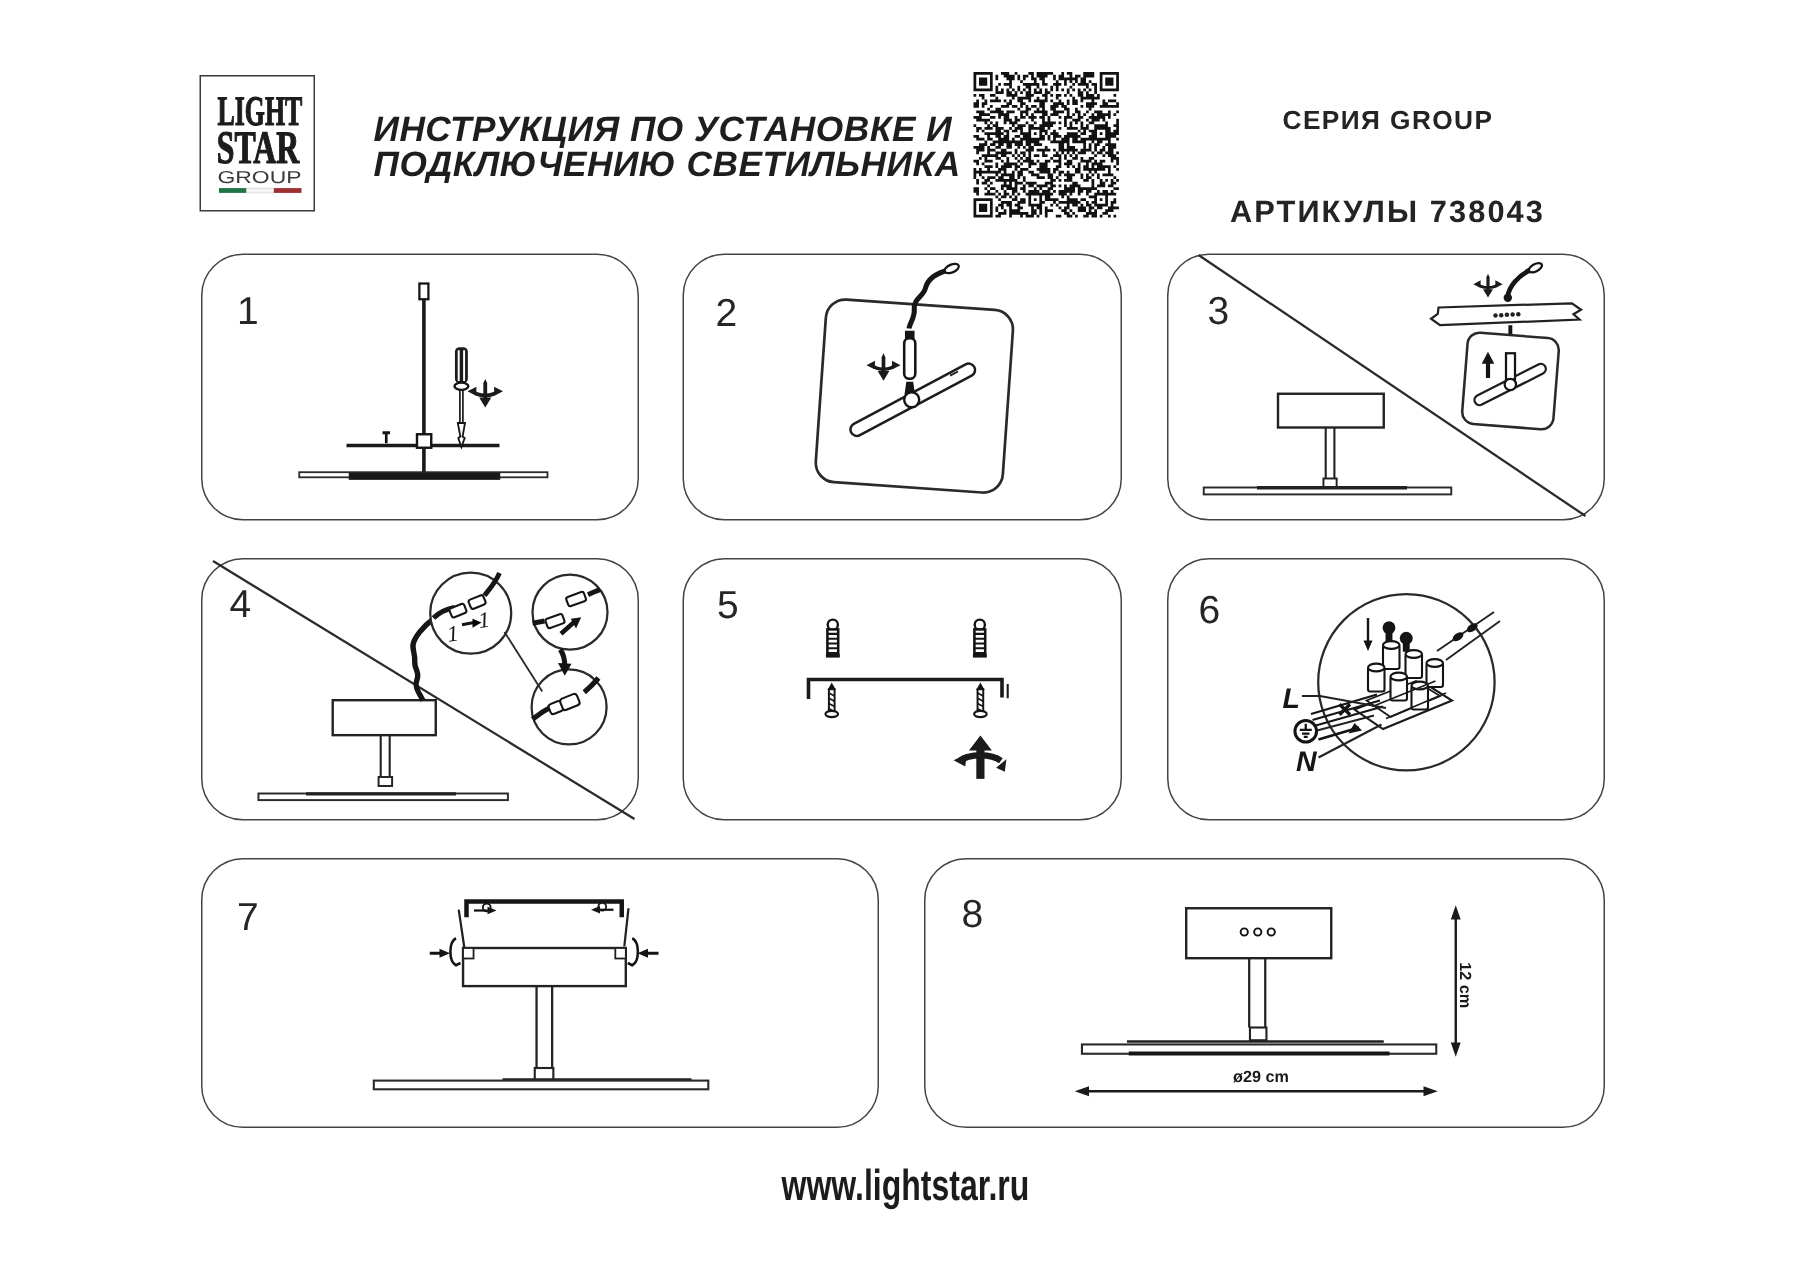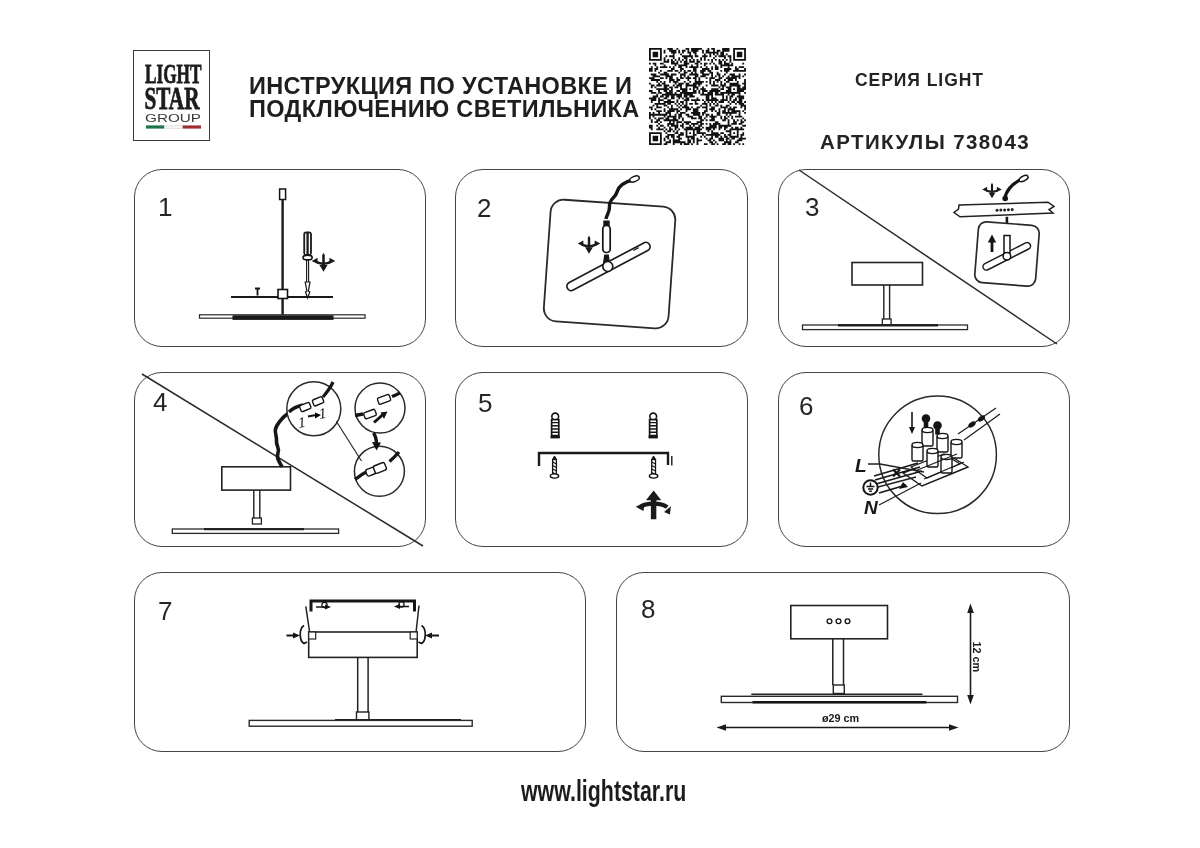--- a/index.html
+++ b/index.html
@@ -12,28 +12,28 @@
 <div class="abs" style="left:133px;top:50px;width:77px;height:91px;border:1.4px solid #3a3a3a;box-sizing:border-box;"></div>
 <svg class="d" style="left:133px;top:50px;" width="77" height="91" viewBox="0 0 77 91">
  <text x="12" y="33" textLength="56.5" lengthAdjust="spacingAndGlyphs" font-family="Liberation Serif" font-weight="bold" font-size="28" fill="#1c1c1c" stroke="#1c1c1c" stroke-width="0.8">LIGHT</text>
  <text x="11.5" y="58.5" textLength="55" lengthAdjust="spacingAndGlyphs" font-family="Liberation Serif" font-weight="bold" font-size="31" fill="#1c1c1c" stroke="#1c1c1c" stroke-width="0.8">STAR</text>
  <text x="12" y="72" textLength="56" lengthAdjust="spacingAndGlyphs" font-family="Liberation Sans" font-size="11.5" fill="#3a3a3a">GROUP</text>
  <rect x="13" y="75.4" width="18.3" height="3.2" fill="#1e7547"></rect>
  <rect x="31.3" y="75.4" width="18.3" height="3.2" fill="#f5f5f5" stroke="#bbb" stroke-width="0.3"></rect>
  <rect x="49.6" y="75.4" width="18.4" height="3.2" fill="#9e2f31"></rect>
 </svg>
 
-<div class="abs" style="left:249px;top:74.5px;font-size:23.5px;font-weight:bold;color:#1e1e1e;letter-spacing:0.35px;line-height:23.5px;white-space:pre;">ИНСТРУКЦИЯ ПО УСТАНОВКЕ И
+<div class="abs" style="left:249px;top:74.5px;font-size:23.5px;font-weight:bold;color:#1e1e1e;letter-spacing:0.35px;line-height:23.5px;white-space:pre;font-style:italic;">ИНСТРУКЦИЯ ПО УСТАНОВКЕ И
 ПОДКЛЮЧЕНИЮ СВЕТИЛЬНИКА</div>
 
 <svg class="d" style="left:649px;top:47.5px;" width="97" height="97" viewBox="0 0 96.5 96.5">
 <path d="M0.0 0.0h12.74v1.82h-12.74zM18.2 0.0h5.46v1.82h-5.46zM27.3 0.0h1.82v1.82h-1.82zM36.4 0.0h3.64v1.82h-3.64zM41.86 0.0h10.92v1.82h-10.92zM58.24 0.0h1.82v1.82h-1.82zM61.88 0.0h3.64v1.82h-3.64zM72.8 0.0h7.28v1.82h-7.28zM83.72 0.0h12.74v1.82h-12.74zM0.0 1.82h1.82v1.82h-1.82zM10.92 1.82h1.82v1.82h-1.82zM14.56 1.82h1.82v1.82h-1.82zM20.02 1.82h7.28v1.82h-7.28zM29.12 1.82h1.82v1.82h-1.82zM32.76 1.82h3.64v1.82h-3.64zM38.22 1.82h1.82v1.82h-1.82zM41.86 1.82h7.28v1.82h-7.28zM52.78 1.82h1.82v1.82h-1.82zM56.42 1.82h3.64v1.82h-3.64zM63.7 1.82h1.82v1.82h-1.82zM67.34 1.82h3.64v1.82h-3.64zM72.8 1.82h7.28v1.82h-7.28zM83.72 1.82h1.82v1.82h-1.82zM94.64 1.82h1.82v1.82h-1.82zM0.0 3.64h1.82v1.82h-1.82zM3.64 3.64h5.46v1.82h-5.46zM10.92 3.64h1.82v1.82h-1.82zM14.56 3.64h1.82v1.82h-1.82zM21.84 3.64h5.46v1.82h-5.46zM29.12 3.64h1.82v1.82h-1.82zM32.76 3.64h1.82v1.82h-1.82zM38.22 3.64h3.64v1.82h-3.64zM43.68 3.64h3.64v1.82h-3.64zM52.78 3.64h1.82v1.82h-1.82zM56.42 3.64h12.74v1.82h-12.74zM70.98 3.64h3.64v1.82h-3.64zM83.72 3.64h1.82v1.82h-1.82zM87.36 3.64h5.46v1.82h-5.46zM94.64 3.64h1.82v1.82h-1.82zM0.0 5.46h1.82v1.82h-1.82zM3.64 5.46h5.46v1.82h-5.46zM10.92 5.46h1.82v1.82h-1.82zM23.66 5.46h1.82v1.82h-1.82zM30.94 5.46h1.82v1.82h-1.82zM40.04 5.46h1.82v1.82h-1.82zM45.5 5.46h1.82v1.82h-1.82zM54.6 5.46h1.82v1.82h-1.82zM60.06 5.46h1.82v1.82h-1.82zM63.7 5.46h1.82v1.82h-1.82zM67.34 5.46h1.82v1.82h-1.82zM70.98 5.46h3.64v1.82h-3.64zM76.44 5.46h1.82v1.82h-1.82zM83.72 5.46h1.82v1.82h-1.82zM87.36 5.46h5.46v1.82h-5.46zM94.64 5.46h1.82v1.82h-1.82zM0.0 7.28h1.82v1.82h-1.82zM3.64 7.28h5.46v1.82h-5.46zM10.92 7.28h1.82v1.82h-1.82zM16.38 7.28h1.82v1.82h-1.82zM20.02 7.28h5.46v1.82h-5.46zM32.76 7.28h10.92v1.82h-10.92zM45.5 7.28h3.64v1.82h-3.64zM52.78 7.28h5.46v1.82h-5.46zM60.06 7.28h1.82v1.82h-1.82zM65.52 7.28h1.82v1.82h-1.82zM69.16 7.28h7.28v1.82h-7.28zM78.26 7.28h3.64v1.82h-3.64zM83.72 7.28h1.82v1.82h-1.82zM87.36 7.28h5.46v1.82h-5.46zM94.64 7.28h1.82v1.82h-1.82zM0.0 9.1h1.82v1.82h-1.82zM10.92 9.1h1.82v1.82h-1.82zM14.56 9.1h1.82v1.82h-1.82zM23.66 9.1h1.82v1.82h-1.82zM29.12 9.1h1.82v1.82h-1.82zM34.58 9.1h3.64v1.82h-3.64zM41.86 9.1h1.82v1.82h-1.82zM50.96 9.1h1.82v1.82h-1.82zM54.6 9.1h1.82v1.82h-1.82zM63.7 9.1h1.82v1.82h-1.82zM74.62 9.1h1.82v1.82h-1.82zM80.08 9.1h1.82v1.82h-1.82zM83.72 9.1h1.82v1.82h-1.82zM94.64 9.1h1.82v1.82h-1.82zM0.0 10.92h12.74v1.82h-12.74zM14.56 10.92h1.82v1.82h-1.82zM18.2 10.92h1.82v1.82h-1.82zM21.84 10.92h1.82v1.82h-1.82zM25.48 10.92h1.82v1.82h-1.82zM29.12 10.92h1.82v1.82h-1.82zM32.76 10.92h1.82v1.82h-1.82zM36.4 10.92h1.82v1.82h-1.82zM40.04 10.92h1.82v1.82h-1.82zM43.68 10.92h1.82v1.82h-1.82zM47.32 10.92h1.82v1.82h-1.82zM50.96 10.92h1.82v1.82h-1.82zM54.6 10.92h1.82v1.82h-1.82zM58.24 10.92h1.82v1.82h-1.82zM61.88 10.92h1.82v1.82h-1.82zM65.52 10.92h1.82v1.82h-1.82zM69.16 10.92h1.82v1.82h-1.82zM72.8 10.92h1.82v1.82h-1.82zM76.44 10.92h1.82v1.82h-1.82zM80.08 10.92h1.82v1.82h-1.82zM83.72 10.92h12.74v1.82h-12.74zM14.56 12.74h5.46v1.82h-5.46zM21.84 12.74h3.64v1.82h-3.64zM27.3 12.74h1.82v1.82h-1.82zM30.94 12.74h1.82v1.82h-1.82zM34.58 12.74h3.64v1.82h-3.64zM40.04 12.74h5.46v1.82h-5.46zM47.32 12.74h3.64v1.82h-3.64zM61.88 12.74h1.82v1.82h-1.82zM69.16 12.74h3.64v1.82h-3.64zM74.62 12.74h1.82v1.82h-1.82zM80.08 12.74h1.82v1.82h-1.82zM0.0 14.56h1.82v1.82h-1.82zM3.64 14.56h3.64v1.82h-3.64zM10.92 14.56h3.64v1.82h-3.64zM21.84 14.56h7.28v1.82h-7.28zM34.58 14.56h5.46v1.82h-5.46zM45.5 14.56h3.64v1.82h-3.64zM50.96 14.56h1.82v1.82h-1.82zM54.6 14.56h3.64v1.82h-3.64zM60.06 14.56h1.82v1.82h-1.82zM63.7 14.56h1.82v1.82h-1.82zM69.16 14.56h3.64v1.82h-3.64zM74.62 14.56h5.46v1.82h-5.46zM81.9 14.56h1.82v1.82h-1.82zM92.82 14.56h1.82v1.82h-1.82zM5.46 16.38h1.82v1.82h-1.82zM14.56 16.38h1.82v1.82h-1.82zM25.48 16.38h1.82v1.82h-1.82zM29.12 16.38h9.1v1.82h-9.1zM41.86 16.38h1.82v1.82h-1.82zM47.32 16.38h1.82v1.82h-1.82zM54.6 16.38h1.82v1.82h-1.82zM65.52 16.38h1.82v1.82h-1.82zM70.98 16.38h12.74v1.82h-12.74zM1.82 18.2h1.82v1.82h-1.82zM7.28 18.2h1.82v1.82h-1.82zM10.92 18.2h7.28v1.82h-7.28zM20.02 18.2h1.82v1.82h-1.82zM23.66 18.2h1.82v1.82h-1.82zM29.12 18.2h3.64v1.82h-3.64zM36.4 18.2h1.82v1.82h-1.82zM40.04 18.2h9.1v1.82h-9.1zM50.96 18.2h1.82v1.82h-1.82zM56.42 18.2h1.82v1.82h-1.82zM61.88 18.2h1.82v1.82h-1.82zM65.52 18.2h3.64v1.82h-3.64zM70.98 18.2h1.82v1.82h-1.82zM78.26 18.2h1.82v1.82h-1.82zM85.54 18.2h1.82v1.82h-1.82zM89.18 18.2h5.46v1.82h-5.46zM0.0 20.02h3.64v1.82h-3.64zM5.46 20.02h3.64v1.82h-3.64zM21.84 20.02h3.64v1.82h-3.64zM30.94 20.02h3.64v1.82h-3.64zM43.68 20.02h3.64v1.82h-3.64zM52.78 20.02h7.28v1.82h-7.28zM61.88 20.02h1.82v1.82h-1.82zM65.52 20.02h3.64v1.82h-3.64zM74.62 20.02h7.28v1.82h-7.28zM85.54 20.02h3.64v1.82h-3.64zM94.64 20.02h1.82v1.82h-1.82zM0.0 21.84h3.64v1.82h-3.64zM5.46 21.84h1.82v1.82h-1.82zM10.92 21.84h1.82v1.82h-1.82zM18.2 21.84h5.46v1.82h-5.46zM25.48 21.84h3.64v1.82h-3.64zM30.94 21.84h1.82v1.82h-1.82zM34.58 21.84h1.82v1.82h-1.82zM38.22 21.84h3.64v1.82h-3.64zM43.68 21.84h3.64v1.82h-3.64zM50.96 21.84h5.46v1.82h-5.46zM58.24 21.84h3.64v1.82h-3.64zM70.98 21.84h1.82v1.82h-1.82zM74.62 21.84h5.46v1.82h-5.46zM83.72 21.84h12.74v1.82h-12.74zM9.1 23.66h1.82v1.82h-1.82zM14.56 23.66h3.64v1.82h-3.64zM29.12 23.66h1.82v1.82h-1.82zM34.58 23.66h3.64v1.82h-3.64zM41.86 23.66h1.82v1.82h-1.82zM45.5 23.66h1.82v1.82h-1.82zM50.96 23.66h3.64v1.82h-3.64zM60.06 23.66h3.64v1.82h-3.64zM67.34 23.66h1.82v1.82h-1.82zM76.44 23.66h1.82v1.82h-1.82zM1.82 25.48h5.46v1.82h-5.46zM10.92 25.48h9.1v1.82h-9.1zM21.84 25.48h5.46v1.82h-5.46zM30.94 25.48h5.46v1.82h-5.46zM40.04 25.48h9.1v1.82h-9.1zM52.78 25.48h7.28v1.82h-7.28zM61.88 25.48h1.82v1.82h-1.82zM67.34 25.48h3.64v1.82h-3.64zM74.62 25.48h1.82v1.82h-1.82zM80.08 25.48h5.46v1.82h-5.46zM89.18 25.48h1.82v1.82h-1.82zM94.64 25.48h1.82v1.82h-1.82zM3.64 27.3h7.28v1.82h-7.28zM16.38 27.3h7.28v1.82h-7.28zM30.94 27.3h1.82v1.82h-1.82zM34.58 27.3h1.82v1.82h-1.82zM38.22 27.3h1.82v1.82h-1.82zM45.5 27.3h3.64v1.82h-3.64zM50.96 27.3h5.46v1.82h-5.46zM61.88 27.3h1.82v1.82h-1.82zM65.52 27.3h1.82v1.82h-1.82zM69.16 27.3h1.82v1.82h-1.82zM72.8 27.3h1.82v1.82h-1.82zM78.26 27.3h1.82v1.82h-1.82zM81.9 27.3h9.1v1.82h-9.1zM92.82 27.3h1.82v1.82h-1.82zM0.0 29.12h5.46v1.82h-5.46zM10.92 29.12h3.64v1.82h-3.64zM16.38 29.12h1.82v1.82h-1.82zM20.02 29.12h3.64v1.82h-3.64zM27.3 29.12h1.82v1.82h-1.82zM30.94 29.12h3.64v1.82h-3.64zM36.4 29.12h5.46v1.82h-5.46zM43.68 29.12h3.64v1.82h-3.64zM49.14 29.12h1.82v1.82h-1.82zM56.42 29.12h1.82v1.82h-1.82zM60.06 29.12h5.46v1.82h-5.46zM69.16 29.12h3.64v1.82h-3.64zM76.44 29.12h10.92v1.82h-10.92zM89.18 29.12h1.82v1.82h-1.82zM1.82 30.94h9.1v1.82h-9.1zM20.02 30.94h5.46v1.82h-5.46zM27.3 30.94h3.64v1.82h-3.64zM38.22 30.94h1.82v1.82h-1.82zM45.5 30.94h1.82v1.82h-1.82zM49.14 30.94h1.82v1.82h-1.82zM60.06 30.94h1.82v1.82h-1.82zM65.52 30.94h5.46v1.82h-5.46zM74.62 30.94h1.82v1.82h-1.82zM78.26 30.94h5.46v1.82h-5.46zM85.54 30.94h1.82v1.82h-1.82zM94.64 30.94h1.82v1.82h-1.82zM7.28 32.76h1.82v1.82h-1.82zM10.92 32.76h1.82v1.82h-1.82zM14.56 32.76h1.82v1.82h-1.82zM20.02 32.76h1.82v1.82h-1.82zM23.66 32.76h5.46v1.82h-5.46zM34.58 32.76h1.82v1.82h-1.82zM40.04 32.76h1.82v1.82h-1.82zM45.5 32.76h9.1v1.82h-9.1zM56.42 32.76h1.82v1.82h-1.82zM60.06 32.76h1.82v1.82h-1.82zM63.7 32.76h1.82v1.82h-1.82zM67.34 32.76h1.82v1.82h-1.82zM70.98 32.76h1.82v1.82h-1.82zM76.44 32.76h3.64v1.82h-3.64zM87.36 32.76h1.82v1.82h-1.82zM94.64 32.76h1.82v1.82h-1.82zM0.0 34.58h1.82v1.82h-1.82zM9.1 34.58h1.82v1.82h-1.82zM12.74 34.58h3.64v1.82h-3.64zM25.48 34.58h1.82v1.82h-1.82zM29.12 34.58h5.46v1.82h-5.46zM36.4 34.58h3.64v1.82h-3.64zM43.68 34.58h9.1v1.82h-9.1zM60.06 34.58h1.82v1.82h-1.82zM63.7 34.58h1.82v1.82h-1.82zM70.98 34.58h1.82v1.82h-1.82zM74.62 34.58h1.82v1.82h-1.82zM80.08 34.58h9.1v1.82h-9.1zM92.82 34.58h3.64v1.82h-3.64zM1.82 36.4h3.64v1.82h-3.64zM7.28 36.4h5.46v1.82h-5.46zM14.56 36.4h5.46v1.82h-5.46zM23.66 36.4h1.82v1.82h-1.82zM27.3 36.4h5.46v1.82h-5.46zM36.4 36.4h10.92v1.82h-10.92zM49.14 36.4h1.82v1.82h-1.82zM56.42 36.4h1.82v1.82h-1.82zM61.88 36.4h7.28v1.82h-7.28zM70.98 36.4h5.46v1.82h-5.46zM80.08 36.4h10.92v1.82h-10.92zM94.64 36.4h1.82v1.82h-1.82zM1.82 38.22h1.82v1.82h-1.82zM5.46 38.22h1.82v1.82h-1.82zM14.56 38.22h3.64v1.82h-3.64zM20.02 38.22h3.64v1.82h-3.64zM25.48 38.22h3.64v1.82h-3.64zM30.94 38.22h1.82v1.82h-1.82zM36.4 38.22h1.82v1.82h-1.82zM43.68 38.22h5.46v1.82h-5.46zM52.78 38.22h1.82v1.82h-1.82zM69.16 38.22h1.82v1.82h-1.82zM72.8 38.22h1.82v1.82h-1.82zM76.44 38.22h5.46v1.82h-5.46zM87.36 38.22h3.64v1.82h-3.64zM92.82 38.22h3.64v1.82h-3.64zM7.28 40.04h12.74v1.82h-12.74zM21.84 40.04h1.82v1.82h-1.82zM30.94 40.04h7.28v1.82h-7.28zM40.04 40.04h1.82v1.82h-1.82zM43.68 40.04h1.82v1.82h-1.82zM47.32 40.04h1.82v1.82h-1.82zM50.96 40.04h5.46v1.82h-5.46zM61.88 40.04h7.28v1.82h-7.28zM70.98 40.04h3.64v1.82h-3.64zM78.26 40.04h3.64v1.82h-3.64zM83.72 40.04h1.82v1.82h-1.82zM87.36 40.04h9.1v1.82h-9.1zM0.0 41.86h3.64v1.82h-3.64zM9.1 41.86h1.82v1.82h-1.82zM14.56 41.86h3.64v1.82h-3.64zM20.02 41.86h3.64v1.82h-3.64zM27.3 41.86h3.64v1.82h-3.64zM32.76 41.86h5.46v1.82h-5.46zM43.68 41.86h3.64v1.82h-3.64zM49.14 41.86h1.82v1.82h-1.82zM52.78 41.86h5.46v1.82h-5.46zM60.06 41.86h10.92v1.82h-10.92zM76.44 41.86h5.46v1.82h-5.46zM87.36 41.86h7.28v1.82h-7.28zM1.82 43.68h5.46v1.82h-5.46zM9.1 43.68h3.64v1.82h-3.64zM16.38 43.68h7.28v1.82h-7.28zM25.48 43.68h1.82v1.82h-1.82zM30.94 43.68h16.38v1.82h-16.38zM49.14 43.68h1.82v1.82h-1.82zM52.78 43.68h1.82v1.82h-1.82zM58.24 43.68h5.46v1.82h-5.46zM65.52 43.68h3.64v1.82h-3.64zM70.98 43.68h20.02v1.82h-20.02zM94.64 43.68h1.82v1.82h-1.82zM7.28 45.5h1.82v1.82h-1.82zM12.74 45.5h20.02v1.82h-20.02zM34.58 45.5h9.1v1.82h-9.1zM50.96 45.5h12.74v1.82h-12.74zM65.52 45.5h9.1v1.82h-9.1zM78.26 45.5h1.82v1.82h-1.82zM81.9 45.5h3.64v1.82h-3.64zM89.18 45.5h1.82v1.82h-1.82zM3.64 47.32h5.46v1.82h-5.46zM10.92 47.32h3.64v1.82h-3.64zM16.38 47.32h3.64v1.82h-3.64zM21.84 47.32h3.64v1.82h-3.64zM27.3 47.32h5.46v1.82h-5.46zM34.58 47.32h3.64v1.82h-3.64zM40.04 47.32h5.46v1.82h-5.46zM56.42 47.32h3.64v1.82h-3.64zM61.88 47.32h1.82v1.82h-1.82zM72.8 47.32h1.82v1.82h-1.82zM76.44 47.32h1.82v1.82h-1.82zM80.08 47.32h3.64v1.82h-3.64zM87.36 47.32h7.28v1.82h-7.28zM0.0 49.14h7.28v1.82h-7.28zM9.1 49.14h1.82v1.82h-1.82zM14.56 49.14h3.64v1.82h-3.64zM21.84 49.14h3.64v1.82h-3.64zM29.12 49.14h1.82v1.82h-1.82zM32.76 49.14h1.82v1.82h-1.82zM36.4 49.14h3.64v1.82h-3.64zM47.32 49.14h1.82v1.82h-1.82zM56.42 49.14h3.64v1.82h-3.64zM61.88 49.14h5.46v1.82h-5.46zM72.8 49.14h1.82v1.82h-1.82zM76.44 49.14h1.82v1.82h-1.82zM80.08 49.14h1.82v1.82h-1.82zM85.54 49.14h1.82v1.82h-1.82zM89.18 49.14h5.46v1.82h-5.46zM1.82 50.96h5.46v1.82h-5.46zM9.1 50.96h5.46v1.82h-5.46zM18.2 50.96h3.64v1.82h-3.64zM27.3 50.96h1.82v1.82h-1.82zM34.58 50.96h5.46v1.82h-5.46zM41.86 50.96h9.1v1.82h-9.1zM52.78 50.96h1.82v1.82h-1.82zM56.42 50.96h12.74v1.82h-12.74zM70.98 50.96h7.28v1.82h-7.28zM80.08 50.96h1.82v1.82h-1.82zM83.72 50.96h3.64v1.82h-3.64zM89.18 50.96h3.64v1.82h-3.64zM1.82 52.78h1.82v1.82h-1.82zM9.1 52.78h1.82v1.82h-1.82zM14.56 52.78h10.92v1.82h-10.92zM27.3 52.78h1.82v1.82h-1.82zM30.94 52.78h3.64v1.82h-3.64zM36.4 52.78h1.82v1.82h-1.82zM45.5 52.78h1.82v1.82h-1.82zM54.6 52.78h1.82v1.82h-1.82zM58.24 52.78h1.82v1.82h-1.82zM61.88 52.78h1.82v1.82h-1.82zM65.52 52.78h1.82v1.82h-1.82zM69.16 52.78h5.46v1.82h-5.46zM78.26 52.78h1.82v1.82h-1.82zM81.9 52.78h3.64v1.82h-3.64zM87.36 52.78h5.46v1.82h-5.46zM94.64 52.78h1.82v1.82h-1.82zM5.46 54.6h10.92v1.82h-10.92zM18.2 54.6h3.64v1.82h-3.64zM25.48 54.6h1.82v1.82h-1.82zM29.12 54.6h1.82v1.82h-1.82zM32.76 54.6h1.82v1.82h-1.82zM36.4 54.6h1.82v1.82h-1.82zM40.04 54.6h3.64v1.82h-3.64zM45.5 54.6h3.64v1.82h-3.64zM52.78 54.6h5.46v1.82h-5.46zM60.06 54.6h1.82v1.82h-1.82zM63.7 54.6h1.82v1.82h-1.82zM67.34 54.6h1.82v1.82h-1.82zM80.08 54.6h1.82v1.82h-1.82zM85.54 54.6h1.82v1.82h-1.82zM89.18 54.6h5.46v1.82h-5.46zM3.64 56.42h1.82v1.82h-1.82zM7.28 56.42h1.82v1.82h-1.82zM14.56 56.42h3.64v1.82h-3.64zM21.84 56.42h1.82v1.82h-1.82zM27.3 56.42h1.82v1.82h-1.82zM30.94 56.42h1.82v1.82h-1.82zM34.58 56.42h3.64v1.82h-3.64zM50.96 56.42h1.82v1.82h-1.82zM56.42 56.42h1.82v1.82h-1.82zM60.06 56.42h1.82v1.82h-1.82zM65.52 56.42h3.64v1.82h-3.64zM70.98 56.42h1.82v1.82h-1.82zM76.44 56.42h3.64v1.82h-3.64zM91.0 56.42h5.46v1.82h-5.46zM0.0 58.24h3.64v1.82h-3.64zM7.28 58.24h5.46v1.82h-5.46zM18.2 58.24h1.82v1.82h-1.82zM21.84 58.24h1.82v1.82h-1.82zM29.12 58.24h1.82v1.82h-1.82zM32.76 58.24h7.28v1.82h-7.28zM41.86 58.24h1.82v1.82h-1.82zM47.32 58.24h3.64v1.82h-3.64zM52.78 58.24h5.46v1.82h-5.46zM61.88 58.24h3.64v1.82h-3.64zM70.98 58.24h7.28v1.82h-7.28zM80.08 58.24h1.82v1.82h-1.82zM83.72 58.24h3.64v1.82h-3.64zM91.0 58.24h1.82v1.82h-1.82zM94.64 58.24h1.82v1.82h-1.82zM1.82 60.06h1.82v1.82h-1.82zM5.46 60.06h1.82v1.82h-1.82zM14.56 60.06h1.82v1.82h-1.82zM20.02 60.06h9.1v1.82h-9.1zM30.94 60.06h1.82v1.82h-1.82zM36.4 60.06h5.46v1.82h-5.46zM43.68 60.06h5.46v1.82h-5.46zM56.42 60.06h1.82v1.82h-1.82zM60.06 60.06h5.46v1.82h-5.46zM69.16 60.06h1.82v1.82h-1.82zM74.62 60.06h1.82v1.82h-1.82zM78.26 60.06h7.28v1.82h-7.28zM94.64 60.06h1.82v1.82h-1.82zM7.28 61.88h5.46v1.82h-5.46zM14.56 61.88h1.82v1.82h-1.82zM18.2 61.88h7.28v1.82h-7.28zM27.3 61.88h3.64v1.82h-3.64zM36.4 61.88h1.82v1.82h-1.82zM43.68 61.88h5.46v1.82h-5.46zM54.6 61.88h3.64v1.82h-3.64zM61.88 61.88h1.82v1.82h-1.82zM65.52 61.88h1.82v1.82h-1.82zM69.16 61.88h1.82v1.82h-1.82zM72.8 61.88h3.64v1.82h-3.64zM78.26 61.88h1.82v1.82h-1.82zM81.9 61.88h9.1v1.82h-9.1zM92.82 61.88h1.82v1.82h-1.82zM0.0 63.7h1.82v1.82h-1.82zM3.64 63.7h1.82v1.82h-1.82zM9.1 63.7h1.82v1.82h-1.82zM16.38 63.7h5.46v1.82h-5.46zM27.3 63.7h1.82v1.82h-1.82zM30.94 63.7h5.46v1.82h-5.46zM41.86 63.7h9.1v1.82h-9.1zM52.78 63.7h3.64v1.82h-3.64zM67.34 63.7h3.64v1.82h-3.64zM72.8 63.7h14.56v1.82h-14.56zM89.18 63.7h1.82v1.82h-1.82zM94.64 63.7h1.82v1.82h-1.82zM0.0 65.52h18.2v1.82h-18.2zM20.02 65.52h1.82v1.82h-1.82zM25.48 65.52h1.82v1.82h-1.82zM29.12 65.52h3.64v1.82h-3.64zM36.4 65.52h3.64v1.82h-3.64zM43.68 65.52h7.28v1.82h-7.28zM52.78 65.52h1.82v1.82h-1.82zM56.42 65.52h3.64v1.82h-3.64zM61.88 65.52h1.82v1.82h-1.82zM67.34 65.52h3.64v1.82h-3.64zM76.44 65.52h1.82v1.82h-1.82zM80.08 65.52h1.82v1.82h-1.82zM89.18 65.52h1.82v1.82h-1.82zM0.0 67.34h1.82v1.82h-1.82zM3.64 67.34h1.82v1.82h-1.82zM14.56 67.34h1.82v1.82h-1.82zM18.2 67.34h9.1v1.82h-9.1zM29.12 67.34h3.64v1.82h-3.64zM38.22 67.34h5.46v1.82h-5.46zM49.14 67.34h3.64v1.82h-3.64zM56.42 67.34h1.82v1.82h-1.82zM60.06 67.34h7.28v1.82h-7.28zM70.98 67.34h1.82v1.82h-1.82zM74.62 67.34h1.82v1.82h-1.82zM78.26 67.34h1.82v1.82h-1.82zM81.9 67.34h1.82v1.82h-1.82zM85.54 67.34h7.28v1.82h-7.28zM0.0 69.16h1.82v1.82h-1.82zM5.46 69.16h1.82v1.82h-1.82zM9.1 69.16h5.46v1.82h-5.46zM16.38 69.16h3.64v1.82h-3.64zM23.66 69.16h3.64v1.82h-3.64zM29.12 69.16h1.82v1.82h-1.82zM32.76 69.16h1.82v1.82h-1.82zM41.86 69.16h5.46v1.82h-5.46zM49.14 69.16h3.64v1.82h-3.64zM54.6 69.16h1.82v1.82h-1.82zM61.88 69.16h3.64v1.82h-3.64zM70.98 69.16h1.82v1.82h-1.82zM74.62 69.16h3.64v1.82h-3.64zM81.9 69.16h1.82v1.82h-1.82zM92.82 69.16h1.82v1.82h-1.82zM1.82 70.98h1.82v1.82h-1.82zM7.28 70.98h3.64v1.82h-3.64zM14.56 70.98h14.56v1.82h-14.56zM32.76 70.98h1.82v1.82h-1.82zM50.96 70.98h3.64v1.82h-3.64zM56.42 70.98h1.82v1.82h-1.82zM60.06 70.98h5.46v1.82h-5.46zM72.8 70.98h3.64v1.82h-3.64zM78.26 70.98h1.82v1.82h-1.82zM83.72 70.98h1.82v1.82h-1.82zM87.36 70.98h1.82v1.82h-1.82zM91.0 70.98h1.82v1.82h-1.82zM94.64 70.98h1.82v1.82h-1.82zM1.82 72.8h1.82v1.82h-1.82zM5.46 72.8h3.64v1.82h-3.64zM10.92 72.8h1.82v1.82h-1.82zM20.02 72.8h1.82v1.82h-1.82zM23.66 72.8h1.82v1.82h-1.82zM27.3 72.8h5.46v1.82h-5.46zM34.58 72.8h7.28v1.82h-7.28zM47.32 72.8h5.46v1.82h-5.46zM65.52 72.8h3.64v1.82h-3.64zM78.26 72.8h1.82v1.82h-1.82zM83.72 72.8h3.64v1.82h-3.64zM91.0 72.8h3.64v1.82h-3.64zM9.1 74.62h1.82v1.82h-1.82zM18.2 74.62h7.28v1.82h-7.28zM27.3 74.62h1.82v1.82h-1.82zM32.76 74.62h1.82v1.82h-1.82zM36.4 74.62h3.64v1.82h-3.64zM41.86 74.62h7.28v1.82h-7.28zM50.96 74.62h3.64v1.82h-3.64zM56.42 74.62h1.82v1.82h-1.82zM60.06 74.62h1.82v1.82h-1.82zM63.7 74.62h7.28v1.82h-7.28zM78.26 74.62h1.82v1.82h-1.82zM81.9 74.62h5.46v1.82h-5.46zM89.18 74.62h3.64v1.82h-3.64zM0.0 76.44h3.64v1.82h-3.64zM7.28 76.44h1.82v1.82h-1.82zM10.92 76.44h3.64v1.82h-3.64zM18.2 76.44h1.82v1.82h-1.82zM21.84 76.44h7.28v1.82h-7.28zM30.94 76.44h3.64v1.82h-3.64zM40.04 76.44h1.82v1.82h-1.82zM43.68 76.44h1.82v1.82h-1.82zM49.14 76.44h3.64v1.82h-3.64zM60.06 76.44h7.28v1.82h-7.28zM69.16 76.44h12.74v1.82h-12.74zM92.82 76.44h3.64v1.82h-3.64zM0.0 78.26h3.64v1.82h-3.64zM9.1 78.26h1.82v1.82h-1.82zM14.56 78.26h1.82v1.82h-1.82zM20.02 78.26h1.82v1.82h-1.82zM25.48 78.26h3.64v1.82h-3.64zM32.76 78.26h1.82v1.82h-1.82zM36.4 78.26h7.28v1.82h-7.28zM45.5 78.26h5.46v1.82h-5.46zM52.78 78.26h1.82v1.82h-1.82zM56.42 78.26h10.92v1.82h-10.92zM69.16 78.26h3.64v1.82h-3.64zM74.62 78.26h3.64v1.82h-3.64zM81.9 78.26h1.82v1.82h-1.82zM85.54 78.26h3.64v1.82h-3.64zM91.0 78.26h1.82v1.82h-1.82zM1.82 80.08h1.82v1.82h-1.82zM7.28 80.08h7.28v1.82h-7.28zM16.38 80.08h1.82v1.82h-1.82zM20.02 80.08h3.64v1.82h-3.64zM25.48 80.08h1.82v1.82h-1.82zM29.12 80.08h1.82v1.82h-1.82zM34.58 80.08h18.2v1.82h-18.2zM56.42 80.08h5.46v1.82h-5.46zM63.7 80.08h1.82v1.82h-1.82zM69.16 80.08h1.82v1.82h-1.82zM74.62 80.08h1.82v1.82h-1.82zM80.08 80.08h14.56v1.82h-14.56zM14.56 81.9h1.82v1.82h-1.82zM18.2 81.9h3.64v1.82h-3.64zM23.66 81.9h1.82v1.82h-1.82zM27.3 81.9h1.82v1.82h-1.82zM36.4 81.9h1.82v1.82h-1.82zM43.68 81.9h1.82v1.82h-1.82zM47.32 81.9h3.64v1.82h-3.64zM58.24 81.9h1.82v1.82h-1.82zM61.88 81.9h1.82v1.82h-1.82zM76.44 81.9h5.46v1.82h-5.46zM87.36 81.9h1.82v1.82h-1.82zM0.0 83.72h12.74v1.82h-12.74zM16.38 83.72h1.82v1.82h-1.82zM25.48 83.72h3.64v1.82h-3.64zM30.94 83.72h3.64v1.82h-3.64zM36.4 83.72h1.82v1.82h-1.82zM40.04 83.72h1.82v1.82h-1.82zM43.68 83.72h1.82v1.82h-1.82zM47.32 83.72h9.1v1.82h-9.1zM61.88 83.72h7.28v1.82h-7.28zM70.98 83.72h3.64v1.82h-3.64zM80.08 83.72h1.82v1.82h-1.82zM83.72 83.72h1.82v1.82h-1.82zM87.36 83.72h1.82v1.82h-1.82zM92.82 83.72h1.82v1.82h-1.82zM0.0 85.54h1.82v1.82h-1.82zM10.92 85.54h1.82v1.82h-1.82zM18.2 85.54h7.28v1.82h-7.28zM29.12 85.54h5.46v1.82h-5.46zM36.4 85.54h1.82v1.82h-1.82zM43.68 85.54h3.64v1.82h-3.64zM52.78 85.54h1.82v1.82h-1.82zM56.42 85.54h14.56v1.82h-14.56zM74.62 85.54h1.82v1.82h-1.82zM78.26 85.54h3.64v1.82h-3.64zM87.36 85.54h1.82v1.82h-1.82zM91.0 85.54h3.64v1.82h-3.64zM0.0 87.36h1.82v1.82h-1.82zM3.64 87.36h5.46v1.82h-5.46zM10.92 87.36h1.82v1.82h-1.82zM16.38 87.36h3.64v1.82h-3.64zM21.84 87.36h3.64v1.82h-3.64zM27.3 87.36h3.64v1.82h-3.64zM36.4 87.36h9.1v1.82h-9.1zM50.96 87.36h1.82v1.82h-1.82zM54.6 87.36h1.82v1.82h-1.82zM61.88 87.36h1.82v1.82h-1.82zM65.52 87.36h3.64v1.82h-3.64zM70.98 87.36h1.82v1.82h-1.82zM74.62 87.36h3.64v1.82h-3.64zM80.08 87.36h9.1v1.82h-9.1zM91.0 87.36h1.82v1.82h-1.82zM0.0 89.18h1.82v1.82h-1.82zM3.64 89.18h5.46v1.82h-5.46zM10.92 89.18h1.82v1.82h-1.82zM14.56 89.18h1.82v1.82h-1.82zM18.2 89.18h1.82v1.82h-1.82zM23.66 89.18h1.82v1.82h-1.82zM29.12 89.18h3.64v1.82h-3.64zM38.22 89.18h1.82v1.82h-1.82zM41.86 89.18h3.64v1.82h-3.64zM47.32 89.18h1.82v1.82h-1.82zM56.42 89.18h1.82v1.82h-1.82zM60.06 89.18h3.64v1.82h-3.64zM69.16 89.18h5.46v1.82h-5.46zM76.44 89.18h3.64v1.82h-3.64zM81.9 89.18h3.64v1.82h-3.64zM89.18 89.18h7.28v1.82h-7.28zM0.0 91.0h1.82v1.82h-1.82zM3.64 91.0h5.46v1.82h-5.46zM10.92 91.0h1.82v1.82h-1.82zM14.56 91.0h1.82v1.82h-1.82zM20.02 91.0h1.82v1.82h-1.82zM23.66 91.0h7.28v1.82h-7.28zM38.22 91.0h3.64v1.82h-3.64zM43.68 91.0h1.82v1.82h-1.82zM47.32 91.0h5.46v1.82h-5.46zM58.24 91.0h3.64v1.82h-3.64zM63.7 91.0h1.82v1.82h-1.82zM69.16 91.0h5.46v1.82h-5.46zM76.44 91.0h1.82v1.82h-1.82zM80.08 91.0h1.82v1.82h-1.82zM87.36 91.0h5.46v1.82h-5.46zM0.0 92.82h1.82v1.82h-1.82zM10.92 92.82h1.82v1.82h-1.82zM16.38 92.82h5.46v1.82h-5.46zM23.66 92.82h12.74v1.82h-12.74zM38.22 92.82h3.64v1.82h-3.64zM43.68 92.82h1.82v1.82h-1.82zM47.32 92.82h1.82v1.82h-1.82zM60.06 92.82h3.64v1.82h-3.64zM65.52 92.82h1.82v1.82h-1.82zM74.62 92.82h7.28v1.82h-7.28zM85.54 92.82h3.64v1.82h-3.64zM0.0 94.64h12.74v1.82h-12.74zM14.56 94.64h3.64v1.82h-3.64zM23.66 94.64h1.82v1.82h-1.82zM30.94 94.64h1.82v1.82h-1.82zM34.58 94.64h5.46v1.82h-5.46zM41.86 94.64h1.82v1.82h-1.82zM47.32 94.64h1.82v1.82h-1.82zM54.6 94.64h3.64v1.82h-3.64zM61.88 94.64h3.64v1.82h-3.64zM67.34 94.64h1.82v1.82h-1.82zM72.8 94.64h3.64v1.82h-3.64zM78.26 94.64h3.64v1.82h-3.64zM83.72 94.64h1.82v1.82h-1.82zM89.18 94.64h1.82v1.82h-1.82zM92.82 94.64h1.82v1.82h-1.82z" fill="#111"></path>
 </svg>
 
-<div class="abs" style="left:855px;top:70px;width:300px;font-size:17.5px;font-weight:bold;color:#242424;letter-spacing:0.95px;">СЕРИЯ LIGHT</div>
+<div class="abs" style="left:855px;top:70px;width:300px;font-size:17.5px;font-weight:bold;color:#242424;letter-spacing:0.95px;">СЕРИЯ GROUP</div>
 <div class="abs" style="left:820px;top:98px;width:300px;font-size:20.5px;font-weight:bold;color:#242424;letter-spacing:1.4px;margin-top:32px;">АРТИКУЛЫ 738043</div>
 
 <svg width="0" height="0" style="position:absolute">
 <defs>
 <g id="rot" fill="#1a1a1a">
   <polygon points="0,-13.8 1.7,-10.3 1.7,3.2 -1.7,3.2 -1.7,-10.3"></polygon>
   <polygon points="-5.4,2.6 5.4,2.6 0,11.5"></polygon>
   <path d="M -11,-3.2 C -7,2.2 7,2.2 11,-3.2" fill="none" stroke="#1a1a1a" stroke-width="3.3"></path>
   <polygon points="-15.8,-2.8 -7.8,-7 -8.2,1"></polygon>
   <polygon points="15.8,-2.8 7.8,-7 8.2,1"></polygon>

